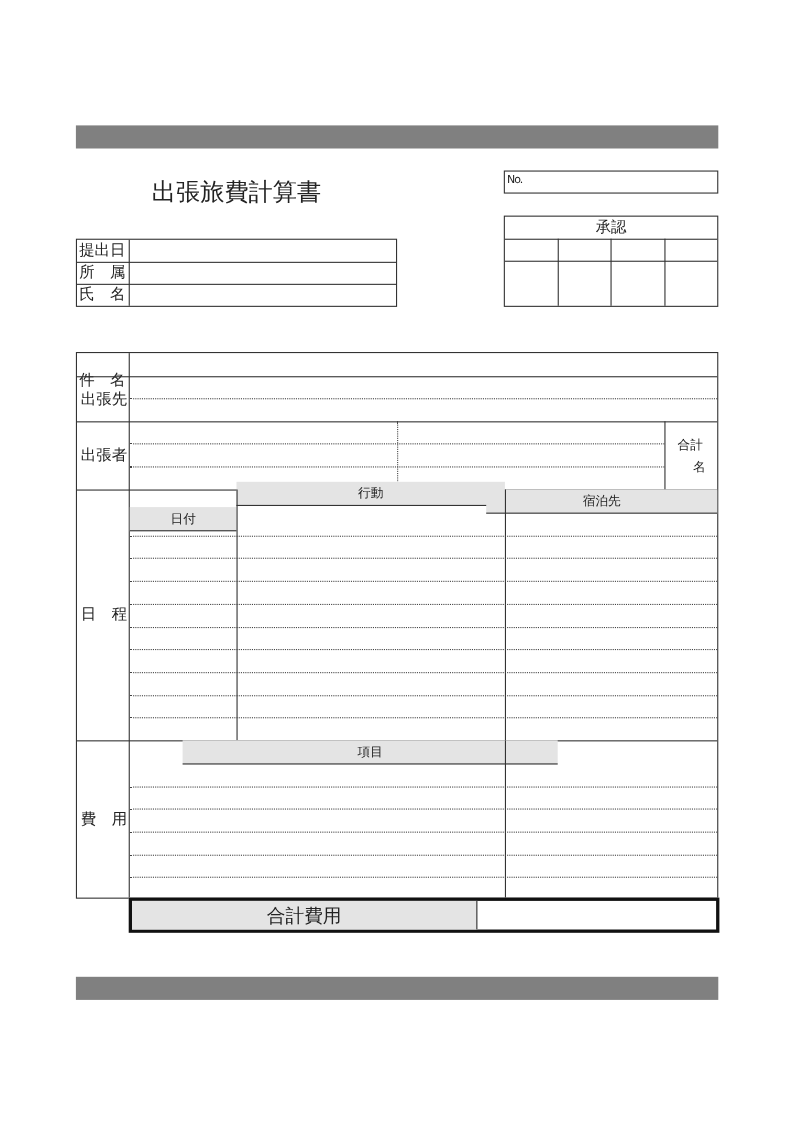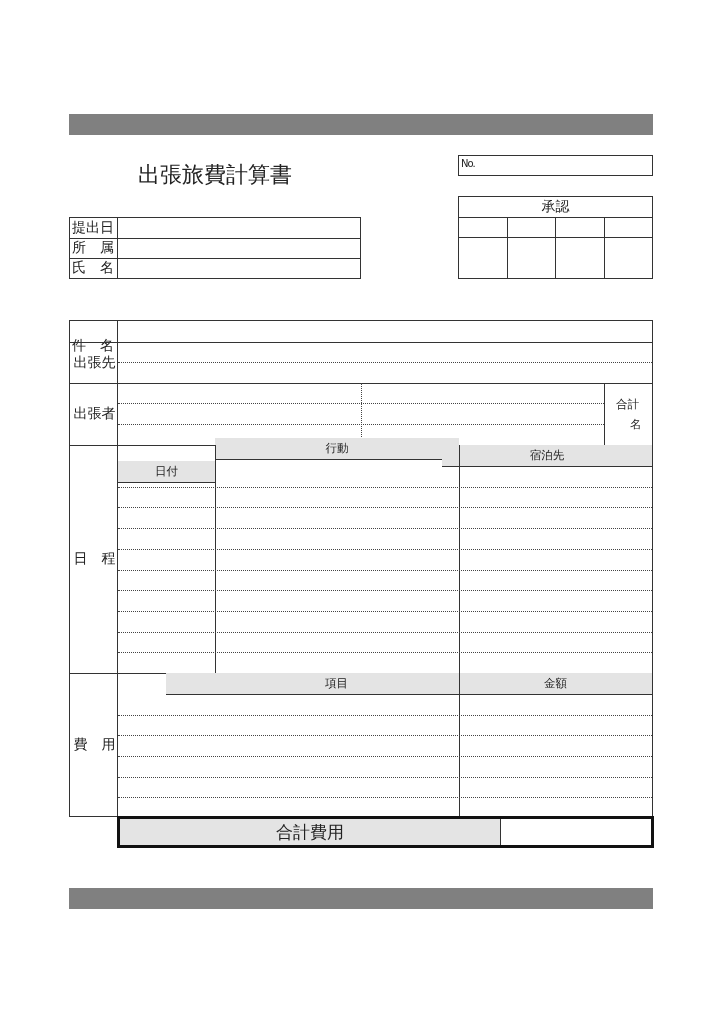--- a/index.html
+++ b/index.html
@@ -96,28 +96,27 @@
   <div class="dline" style="left:48px; right:0; top:248.5px;"></div>
   <div class="dline" style="left:48px; right:0; top:269.2px;"></div>
   <div class="dline" style="left:48px; right:0; top:289.9px;"></div>
   <div class="dline" style="left:48px; right:0; top:310.6px;"></div>
   <div class="dline" style="left:48px; right:0; top:331.3px;"></div>
   <div class="abs" style="left:48px; right:0; top:145px; height:207px;"></div>
   <div class="hline" style="top:352px;"></div>
 
   <div class="abs lbl" style="left:2px; top:352px; width:45px; height:144px; justify-content:center;">費　用</div>
   <div class="hdr" style="left:48px; width:341px; top:352px; height:21px;margin-left:48px;">項目</div>
-  <div class="hdr" style="left:389px; right:0; top:352px; height:21px;">金額</div>
   <div class="abs" style="left:389px; top:352px; height:144px; border-left:1.2px solid #333;"></div>
   <div class="dline" style="left:48px; right:0; top:393.5px;"></div>
   <div class="dline" style="left:48px; right:0; top:414.2px;"></div>
   <div class="dline" style="left:48px; right:0; top:434.9px;"></div>
   <div class="dline" style="left:48px; right:0; top:455.6px;"></div>
   <div class="dline" style="left:48px; right:0; top:476.3px;"></div>
   <div class="abs" style="left:48px; right:0; top:373px; height:123px;"></div>
 </div>
 
 <div class="abs" style="left:117px; top:816px; width:537px; height:32px; border:3px solid #111; background:#fff;">
-  <div class="abs" style="left:0; top:0; width:381px; height:26px; background:#e4e4e4; border-right:1.2px solid #333; display:flex; align-items:center; justify-content:center; font-size:17px;">合計費用</div>
+  <div class="abs" style="left:0; top:0; width:314px; height:26px; background:#e4e4e4; border-right:1.2px solid #333; display:flex; align-items:center; justify-content:center; font-size:17px;">合計費用</div>
   <div class="abs" style="left:341px; top:0; right:0; height:26px;"></div>
 </div>
 
 <div class="abs bar" style="top:888px;"></div>
 
 </body></html>

